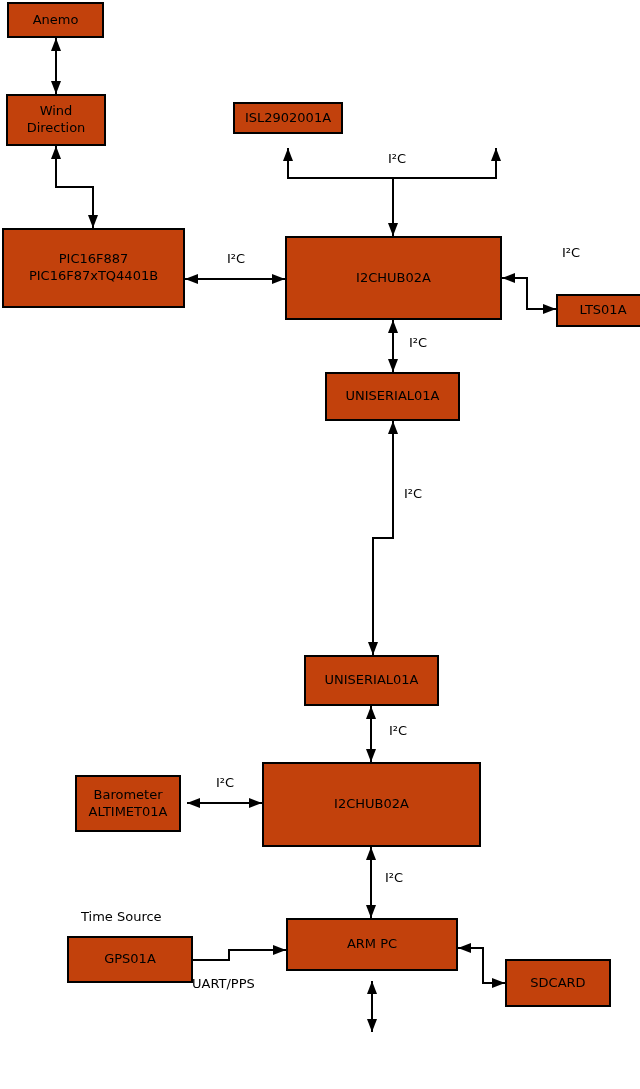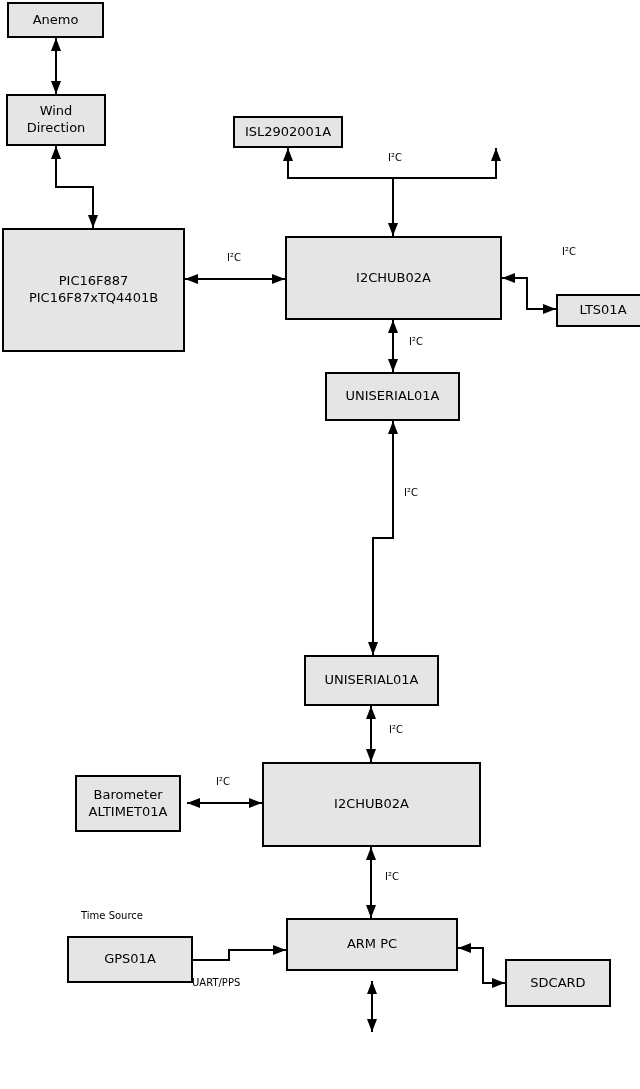--- a/index.html
+++ b/index.html
@@ -8,33 +8,33 @@
     width:640px;height:1089px;
     background:#ffffff;
     font-family:"DejaVu Sans","Liberation Sans",sans-serif;
     color:#000;
     overflow:hidden;
   }
   .node{
     position:absolute;
     box-sizing:border-box;
     border:2px solid #000;
-    background:#e5e5e5;
+    background:#c2410c;
     display:flex;
     flex-direction:column;
     align-items:center;
     justify-content:center;
     text-align:center;
     font-size:13px;
     line-height:1.28;
     white-space:nowrap;
   }
   .elabel{
     position:absolute;
-    font-size:10px;
+    font-size:13px;
     line-height:1.1;
     white-space:nowrap;
   }
   svg.connectors{
     position:absolute;
     left:0;top:0;
     pointer-events:none;
   }
   svg.connectors path{
     fill:none;
@@ -134,26 +134,26 @@
 
   <div class="node" style="left:7px;top:2px;width:97px;height:36px">
     <span>Anemo</span>
   </div>
 
   <div class="node" style="left:6px;top:94px;width:100px;height:52px">
     <span>Wind</span>
     <span>Direction</span>
   </div>
 
-  <div class="node" style="left:2px;top:228px;width:183px;height:124px">
+  <div class="node" style="left:2px;top:228px;width:183px;height:80px">
     <span>PIC16F887</span>
     <span>PIC16F87xTQ4401B</span>
   </div>
 
-  <div class="node" style="left:233px;top:116px;width:110px;height:32px">
+  <div class="node" style="left:233px;top:102px;width:110px;height:32px">
     <span>ISL2902001A</span>
   </div>
 
 
   <div class="node" style="left:285px;top:236px;width:217px;height:84px">
     <span>I2CHUB02A</span>
   </div>
 
   <div class="node" style="left:556px;top:294px;width:94px;height:33px">
     <span>LTS01A</span>

